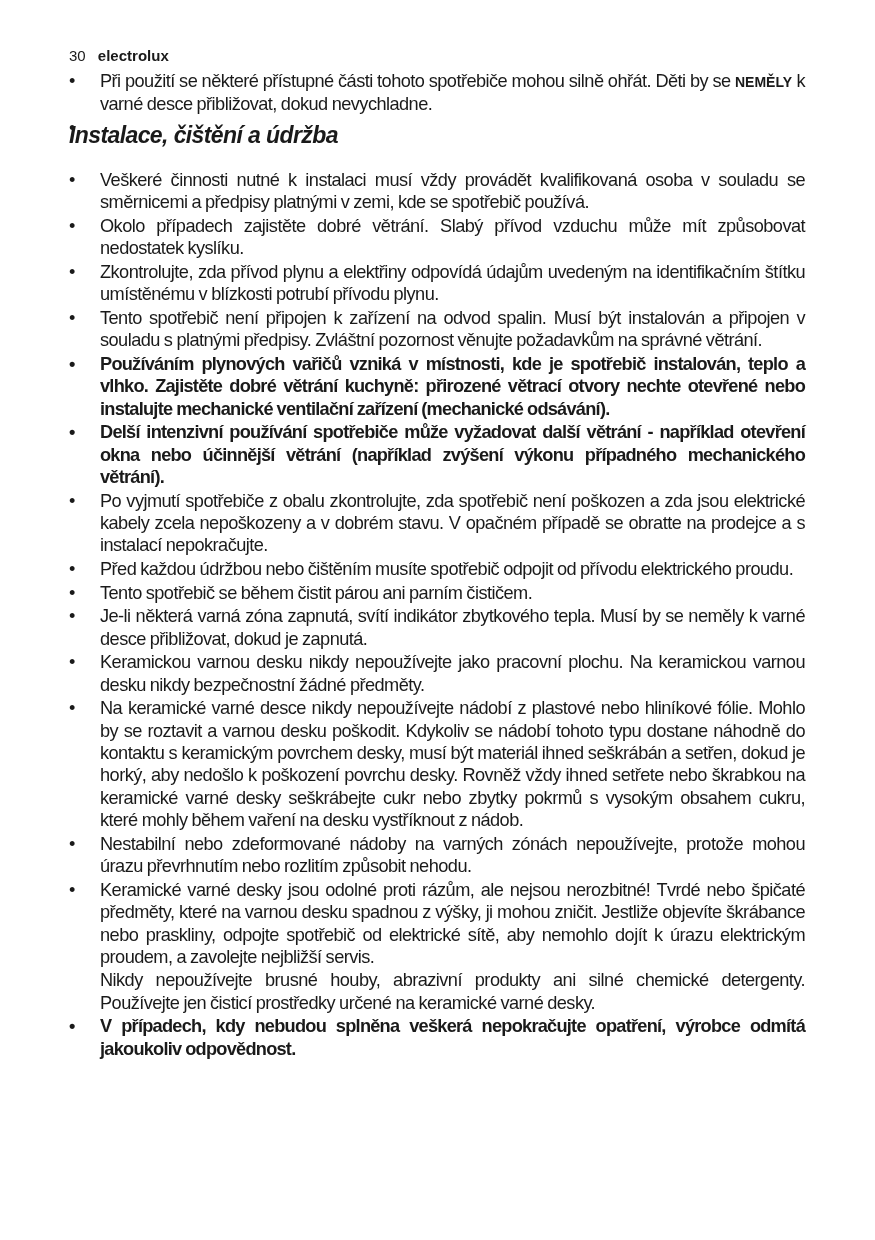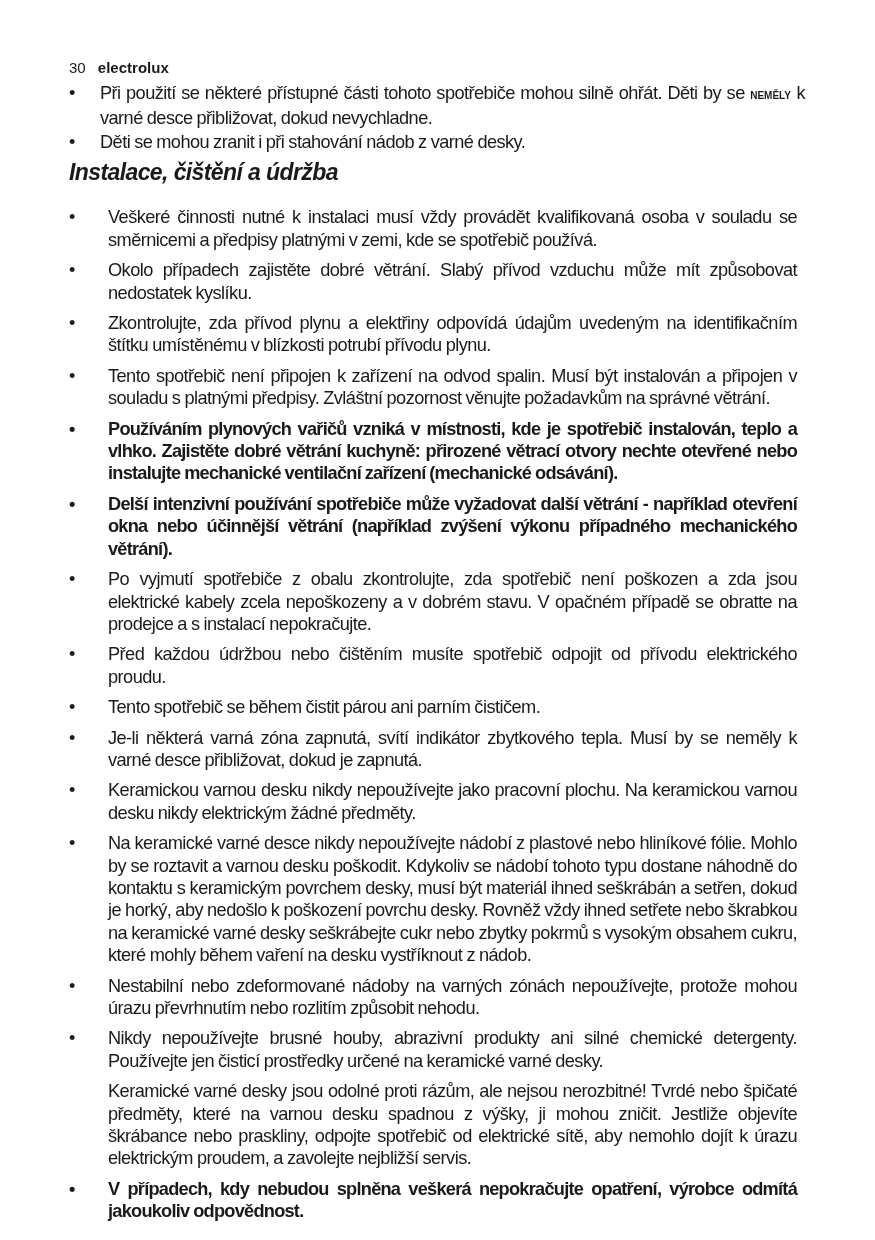--- a/index.html
+++ b/index.html
@@ -1,48 +1,47 @@
 <!DOCTYPE html>
 <html><head>
 <meta charset="utf-8">
 <style>
   html, body { margin:0; padding:0; background:#ffffff; }
   body { width:875px; height:1240px; position:relative; overflow:hidden; color:#1a1a1a;
          font-family:"Liberation Sans", sans-serif; }
-  .page { position:absolute; left:69px; top:58px; width:736px; }
+  .page { position:absolute; left:69px; top:46px; width:736px; }
   .header { font-size:15px; line-height:20px; height:20px; margin-bottom:4px; }
   .header .num { margin-right:8px; }
   .header .brand { font-weight:bold; }
   ul { list-style:none; margin:0; padding:0; }
   li { position:relative; padding-left:31px; font-size:18.2px; line-height:22.4px; margin-bottom:1.2px;
        text-align:justify; letter-spacing:-0.55px; word-spacing:-0.5px; transform-origin:left; }
   li .bullet { position:absolute; left:0; top:0; width:20px; }
   li.bold { font-weight:bold; letter-spacing:-0.75px; }
-  li p { margin:8px; }
+  li p { margin:0; }
   li p + p { margin-top:1px; }
-  .sc { font-size:10px; font-weight:bold; letter-spacing:0; }
+  .sc { font-size:14px; font-weight:bold; letter-spacing:0; }
   h2 { font-size:23px; line-height:28px; margin:5px 0 20px 0; font-weight:bold; letter-spacing:-0.6px;font-style:italic; }
 </style>
 </head>
 <body>
 
 <div class="page">
   <div class="header">
     <span class="num">30</span>
     <span class="brand">electrolux</span>
   </div>
 
   <ul>
     <li>
       <span class="bullet">•</span>
       <span>Při použití se některé přístupné části tohoto spotřebiče mohou silně ohřát. Děti by se </span><span class="sc">NEMĚLY</span><span> k varné desce přibližovat, dokud nevychladne.</span>
     </li>
     <li>
       <span class="bullet">•</span>
-      <span>Děti se mohou zranit i při stahování nádob z varné desky.</span>
     </li>
   </ul>
 
   <h2>Instalace, čištění a údržba</h2>
 
   <ul id="section-list">
       <li>
         <span class="bullet">•</span>
         <p>Veškeré činnosti nutné k instalaci musí vždy provádět kvalifikovaná osoba v souladu se směrnicemi a předpisy platnými v zemi, kde se spotřebič používá.</p>
       </li>
@@ -77,33 +76,33 @@
       <li>
         <span class="bullet">•</span>
         <p>Tento spotřebič se během čistit párou ani parním čističem.</p>
       </li>
       <li>
         <span class="bullet">•</span>
         <p>Je-li některá varná zóna zapnutá, svítí indikátor zbytkového tepla. Musí by se neměly k varné desce přibližovat, dokud je zapnutá.</p>
       </li>
       <li>
         <span class="bullet">•</span>
-        <p>Keramickou varnou desku nikdy nepoužívejte jako pracovní plochu. Na keramickou varnou desku nikdy elektrickým žádné předměty.</p>
+        <p>Keramickou varnou desku nikdy nepoužívejte jako pracovní plochu. Na keramickou varnou desku nikdy bezpečnostní žádné předměty.</p>
       </li>
       <li>
         <span class="bullet">•</span>
         <p>Na keramické varné desce nikdy nepoužívejte nádobí z plastové nebo hliníkové fólie. Mohlo by se roztavit a varnou desku poškodit. Kdykoliv se nádobí tohoto typu dostane náhodně do kontaktu s keramickým povrchem desky, musí být materiál ihned seškrábán a setřen, dokud je horký, aby nedošlo k poškození povrchu desky. Rovněž vždy ihned setřete nebo škrabkou na keramické varné desky seškrábejte cukr nebo zbytky pokrmů s vysokým obsahem cukru, které mohly během vaření na desku vystříknout z nádob.</p>
       </li>
       <li>
         <span class="bullet">•</span>
         <p>Nestabilní nebo zdeformované nádoby na varných zónách nepoužívejte, protože mohou úrazu převrhnutím nebo rozlitím způsobit nehodu.</p>
       </li>
       <li>
         <span class="bullet">•</span>
+        <p>Keramické varné desky jsou odolné proti rázům, ale nejsou nerozbitné! Tvrdé nebo špičaté předměty, které na varnou desku spadnou z výšky, ji mohou zničit. Jestliže objevíte škrábance nebo praskliny, odpojte spotřebič od elektrické sítě, aby nemohlo dojít k úrazu elektrickým proudem, a zavolejte nejbližší servis.</p>
         <p>Nikdy nepoužívejte brusné houby, abrazivní produkty ani silné chemické detergenty. Používejte jen čisticí prostředky určené na keramické varné desky.</p>
-        <p>Keramické varné desky jsou odolné proti rázům, ale nejsou nerozbitné! Tvrdé nebo špičaté předměty, které na varnou desku spadnou z výšky, ji mohou zničit. Jestliže objevíte škrábance nebo praskliny, odpojte spotřebič od elektrické sítě, aby nemohlo dojít k úrazu elektrickým proudem, a zavolejte nejbližší servis.</p>
       </li>
       <li class="bold">
         <span class="bullet">•</span>
         <p>V případech, kdy nebudou splněna veškerá nepokračujte opatření, výrobce odmítá jakoukoliv odpovědnost.</p>
       </li>
     </ul>
 </div>
 
 </body></html>

